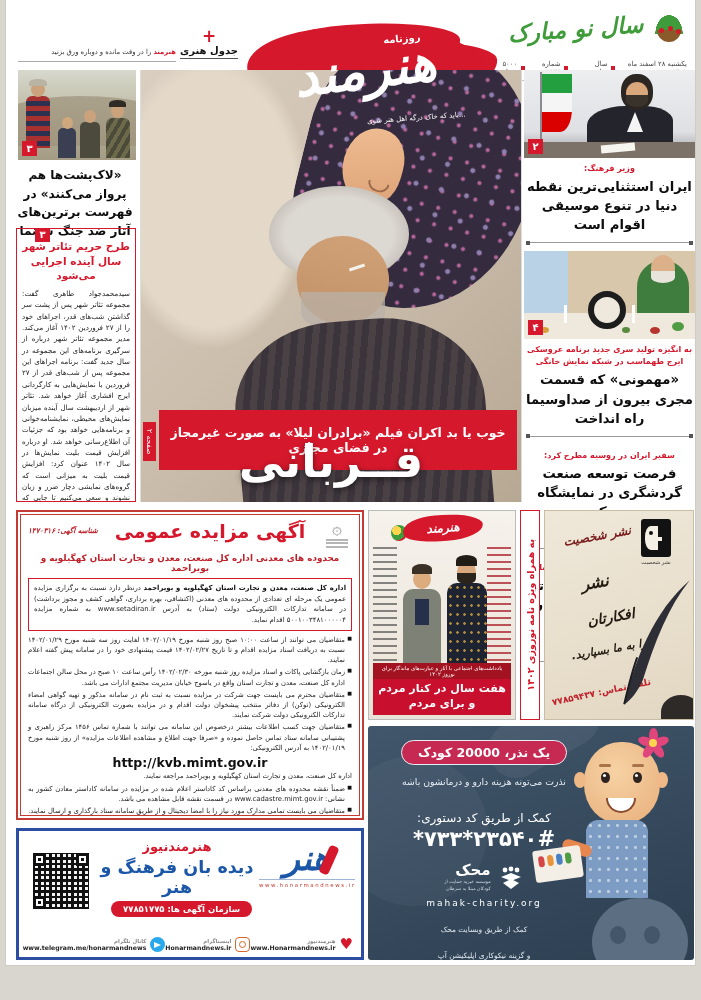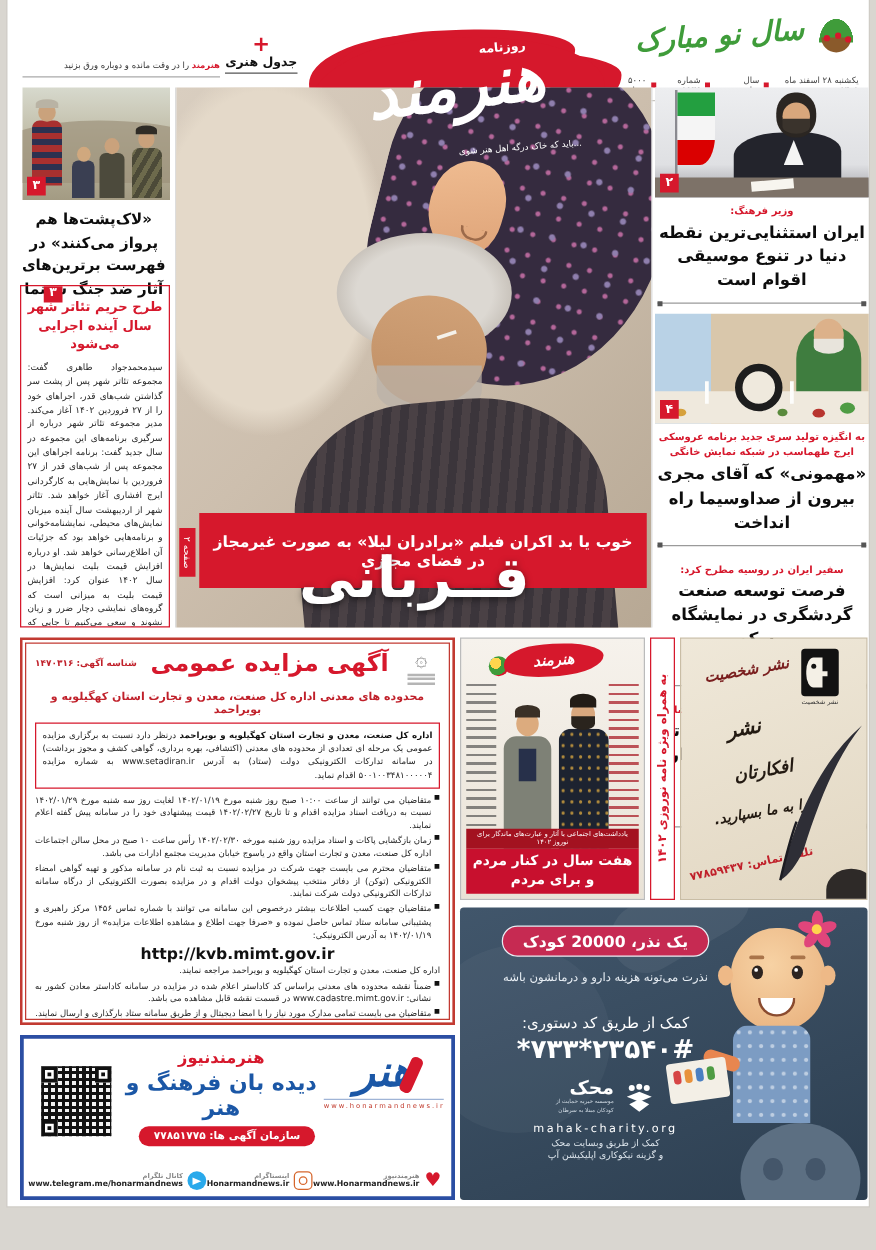--- a/index.html
+++ b/index.html
@@ -98,21 +98,21 @@
   .kick{color:#d6182c;font-weight:bold;font-size:8px;text-align:center;line-height:1.5;margin-top:5px;}
   .rhead{font-weight:bold;font-size:13.2px;text-align:center;line-height:1.45;color:#0d0d0d;margin-top:2px;}
   .rdiv{height:1px;background:#9a9a9a;margin:8px 2px;position:relative;}
   .rdiv::before,.rdiv::after{content:"";position:absolute;top:-1.5px;width:4px;height:4px;background:#555;}
   .rdiv::before{right:0;} .rdiv::after{left:0;}
   .cbadge{margin:4px auto 0;width:15px;height:15px;background:#d6182c;color:#fff;font-size:10px;font-weight:bold;display:flex;align-items:center;justify-content:center;}
 
   
   .auction{position:absolute;left:10px;top:510px;width:348px;height:310px;border:2px solid #c23a32;box-shadow:inset 0 0 0 2px #fff,inset 0 0 0 3px #c23a32;box-sizing:border-box;padding:8px 10px;overflow:hidden;background:#fff;}
   .au-head{display:flex;align-items:flex-start;}
-  .au-id{font-size:7.2px;color:#c0202a;font-weight:bold;order:3;margin-right:auto;margin-top:6px;}
+  .au-id{font-size:7.2px;color:#c0202a;font-weight:bold;order:3;margin-right:auto;margin-top:6px;font-style:italic;}
   .au-title{order:2;color:#d6182c;font-size:19px;font-weight:bold;text-align:center;flex:1;}
   .au-emblem{order:1;width:30px;text-align:center;color:#8a8a8a;}
   .au-emblem .sym{font-size:17px;line-height:1;}
   .au-emblem i{display:block;height:2px;background:#b5b5b5;margin:1.5px 4px;}
   .au-sub{color:#c0202a;font-weight:bold;font-size:8.8px;text-align:center;margin:4px 0 5px;}
   .au-intro{border:1px solid #d6182c;padding:4px 5px;font-size:6.9px;line-height:1.55;text-align:justify;color:#222;}
   .au-intro b{color:#111;}
   .bullets{margin-top:4px;}
   .bullet{font-size:6.8px;line-height:1.5;text-align:justify;color:#222;margin-bottom:2px;position:relative;padding-right:7px;}
   .bullet::before{content:"■";position:absolute;right:0;top:0;font-size:5px;color:#111;}
@@ -179,21 +179,21 @@
   .mk-content{position:absolute;left:16px;top:14px;width:200px;text-align:center;}
   .mk-badge{display:inline-block;background:#c62a52;border:1.5px solid #e7edf3;border-radius:15px;padding:4px 16px;font-weight:bold;font-size:12.5px;}
   .mk-sub{margin-top:11px;font-size:9.3px;color:#e8eef4;}
   .mk-cta{margin-top:24px;font-size:12px;}
   .mk-ussd{direction:ltr;font-size:21px;font-weight:bold;letter-spacing:1px;margin-top:2px;}
   .mk-brandrow{margin-top:12px;display:flex;align-items:center;justify-content:center;gap:7px;}
   .mk-brandtxt{text-align:right;}
   .mk-brand{font-size:15px;font-weight:bold;line-height:1;}
   .mk-bsub{font-size:4.6px;color:#cfd9e2;line-height:1.6;}
   .mk-site{font-size:9px;letter-spacing:2px;margin-top:5px;direction:ltr;}
-  .mk-note{font-size:7.4px;color:#dfe7ee;margin-top:1px;}
+  .mk-note{font-size:7.4px;color:#dfe7ee;margin-top:17px;}
 
   
   .newsad{position:absolute;left:10px;top:828px;width:348px;height:132px;border:3px solid #2b4ea3;box-sizing:border-box;background:#fff;}
   .n-center{position:absolute;right:104px;top:8px;width:160px;text-align:center;}
   .n-title{color:#d6182c;font-weight:bold;font-size:13px;}
   .n-sub{color:#1b57a6;font-weight:bold;font-size:17.5px;margin-top:3px;}
   .n-logo{position:absolute;right:6px;top:10px;width:96px;text-align:center;}
   .n-logotext{font-size:34px;font-weight:bold;font-style:italic;color:#1b57a6;line-height:1;position:relative;display:inline-block;}
   .n-logotext::after{content:"";position:absolute;right:-4px;top:4px;width:10px;height:30px;background:#d6182c;transform:rotate(24deg);border-radius:4px;}
   .n-logourl{font-size:5.4px;letter-spacing:1.6px;color:#c0392b;direction:ltr;border-top:1px solid #9fb4d6;margin-top:4px;padding-top:2px;}
@@ -323,21 +323,21 @@
       <div class="tv-ring"></div>
       <div class="tv-candle" style="left:40px;"></div>
         <div class="tv-candle" style="left:108px;"></div>
       <div class="dot" style="left:16px;bottom:6px;width:9px;height:6px;background:#d6a13c;"></div>
       <div class="dot" style="left:126px;bottom:5px;width:10px;height:7px;background:#b8352f;"></div>
       <div class="dot" style="left:98px;bottom:6px;width:8px;height:6px;background:#5a8a3c;"></div>
       <div class="dot" style="left:148px;bottom:8px;width:12px;height:9px;background:#4f9c44;"></div>
       <div class="pbadge">۴</div>
     </div>
     <div class="kick">به انگیزه تولید سری جدید برنامه عروسکی ایرج طهماسب در شبکه نمایش خانگی</div>
-    <div class="rhead">«مهمونی» که آقای مجری بیرون از صداوسیما راه انداخت</div>
+    <div class="rhead">«مهمونی» که قسمت مجری بیرون از صداوسیما راه انداخت</div>
     <div class="rdiv"></div>
 
     <div class="kick">سفیر ایران در روسیه مطرح کرد:</div>
     <div class="rhead">فرصت توسعه صنعت گردشگری در نمایشگاه مسکو</div>
     <div class="cbadge">۲</div>
     <div class="rdiv"></div>
 
     <div class="kick">طبق اعلام دفتر موسیقی وزارت ارشاد:</div>
     <div class="rhead">کنسرت‌های موسیقی تا نیمه ماه رمضان برگزار می‌شود</div>
     <div class="cbadge">۲</div>

